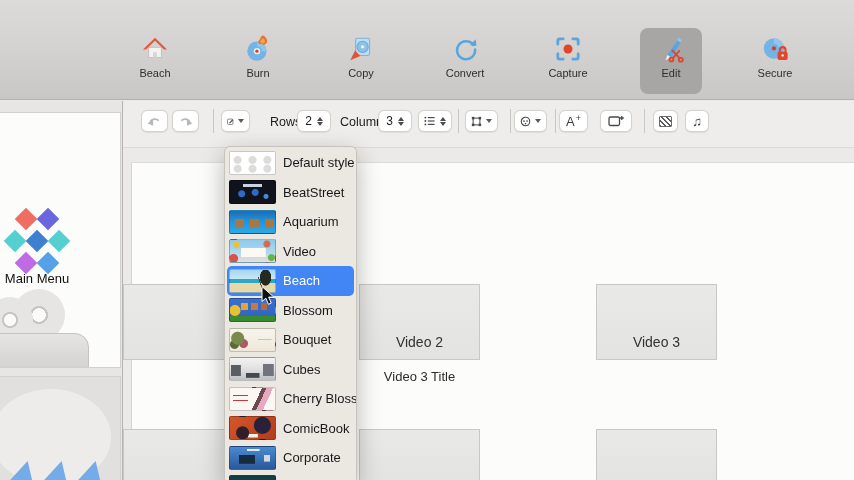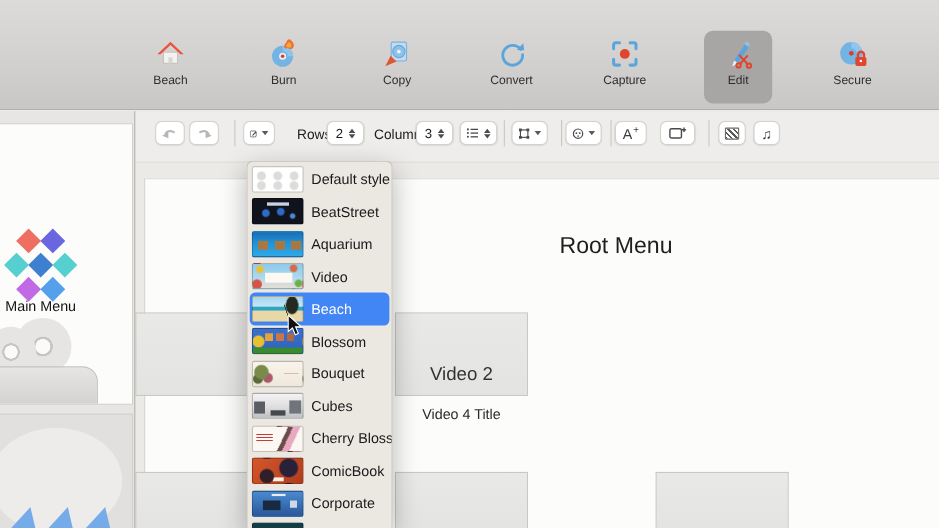--- a/index.html
+++ b/index.html
@@ -55,21 +55,21 @@
 
   
   .canvas { position:absolute; left:124px; top:148px; width:730px; height:332px; background:#ebeae7; }
   .page { position:absolute; left:7px; top:14px; width:723px; height:318px;
     background:#fcfcfb; border-left:1px solid #d6d4d1; border-top:1px solid #deDCd9; }
   .page-title { position:absolute; left:328px; top:49px; width:200px; text-align:center;
     font-size:21px; color:#1f1f1f; }
   .vbox { position:absolute; width:121px; height:76px;
     background:linear-gradient(180deg,#e9e9e8,#e3e3e1); border:1px solid #c9c8c5;
     display:flex; align-items:flex-end; justify-content:center; }
-  .vbox .vlabel { font-size:17px; color:#333; padding-bottom:9px; }
+  .vbox .vlabel { font-size:14px; color:#333; padding-bottom:9px; }
   .vcap { position:absolute; width:161px; text-align:center; font-size:13px; color:#2b2b2b; }
 
   
   .dropdown { position:absolute; left:224px; top:146px; width:133px; height:334px;
     background:#ebe8e2; border:1px solid #c6c3bd; border-bottom:none; border-radius:6px 6px 0 0;
     box-shadow:0 8px 24px rgba(0,0,0,.28); overflow:hidden; z-index:5;
     display:flex; flex-direction:column; padding-top:1px; }
   .mrow { flex:0 0 29.5px; display:flex; align-items:center; gap:7px; padding:0 4px; cursor:default; }
   .mrow .thumb { flex:0 0 47px; height:24px; border-radius:2px; border:1px solid rgba(0,0,0,.22); }
   .mrow .mlabel { font-size:13px; color:#191919; white-space:nowrap; }
@@ -288,27 +288,29 @@
   <div class="spanel spanel2">
     <div class="blob" style="left:-8px;top:12px;width:120px;height:96px"></div>
     <div class="chevron-flag" style="left:8px;top:84px"></div>
     <div class="chevron-flag" style="left:42px;top:84px"></div>
     <div class="chevron-flag" style="left:76px;top:84px"></div>
   </div>
 </div>
 
 <div class="canvas">
   <div class="page">
-    <div class="page-title">Root Menu</div>
 
     <div class="vbox" style="left:227px;top:121px">
       <span class="vlabel">Video 2</span>
     </div>
-    <div class="vcap" style="left:207px;top:206px">Video 4 Title</div>
-
+    <div class="vcap" style="left:207px;top:206px">Video 3 Title</div>
+
+    <div class="vbox" style="left:464px;top:121px">
+      <span class="vlabel">Video 3</span>
+    </div>
 
     <div class="vbox" style="left:-9px;top:121px;width:103px"></div>
     <div class="vbox" style="left:-9px;top:266px;width:103px;height:52px;border-bottom:none"></div>
     <div class="vbox" style="left:227px;top:266px;height:52px;border-bottom:none"></div>
     <div class="vbox" style="left:464px;top:266px;height:52px;border-bottom:none"></div>
   </div>
 </div>
 
 <div class="dropdown">
   <div class="mrow">

